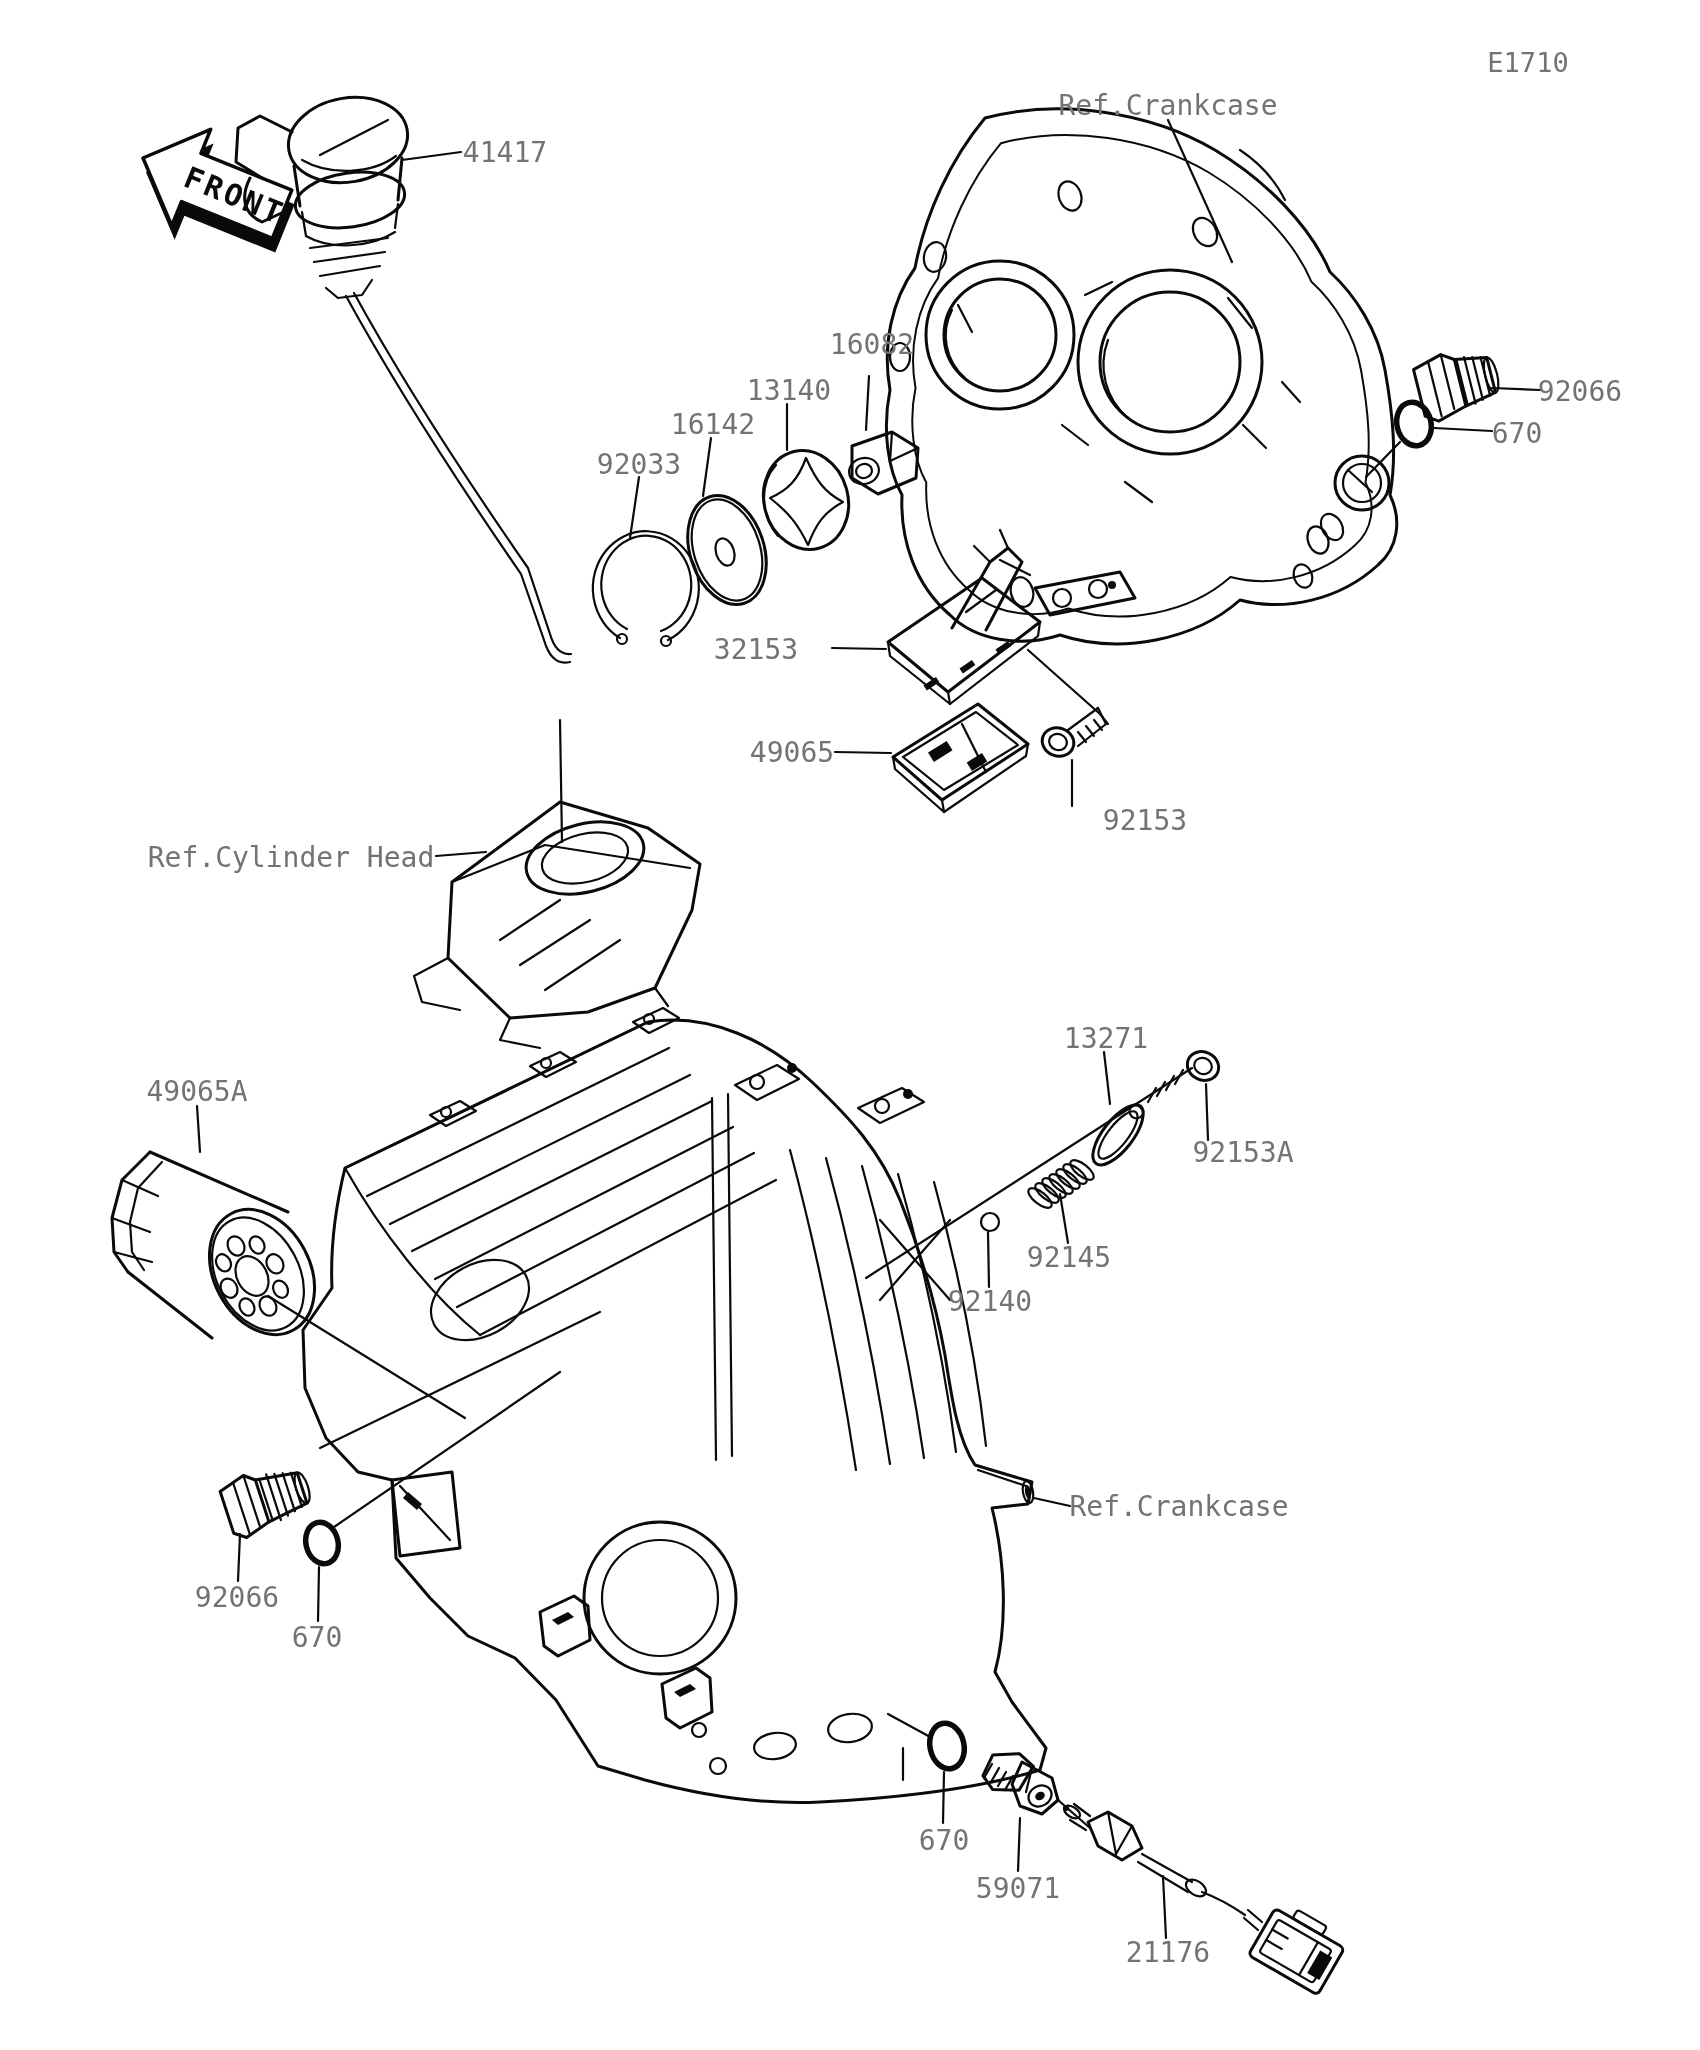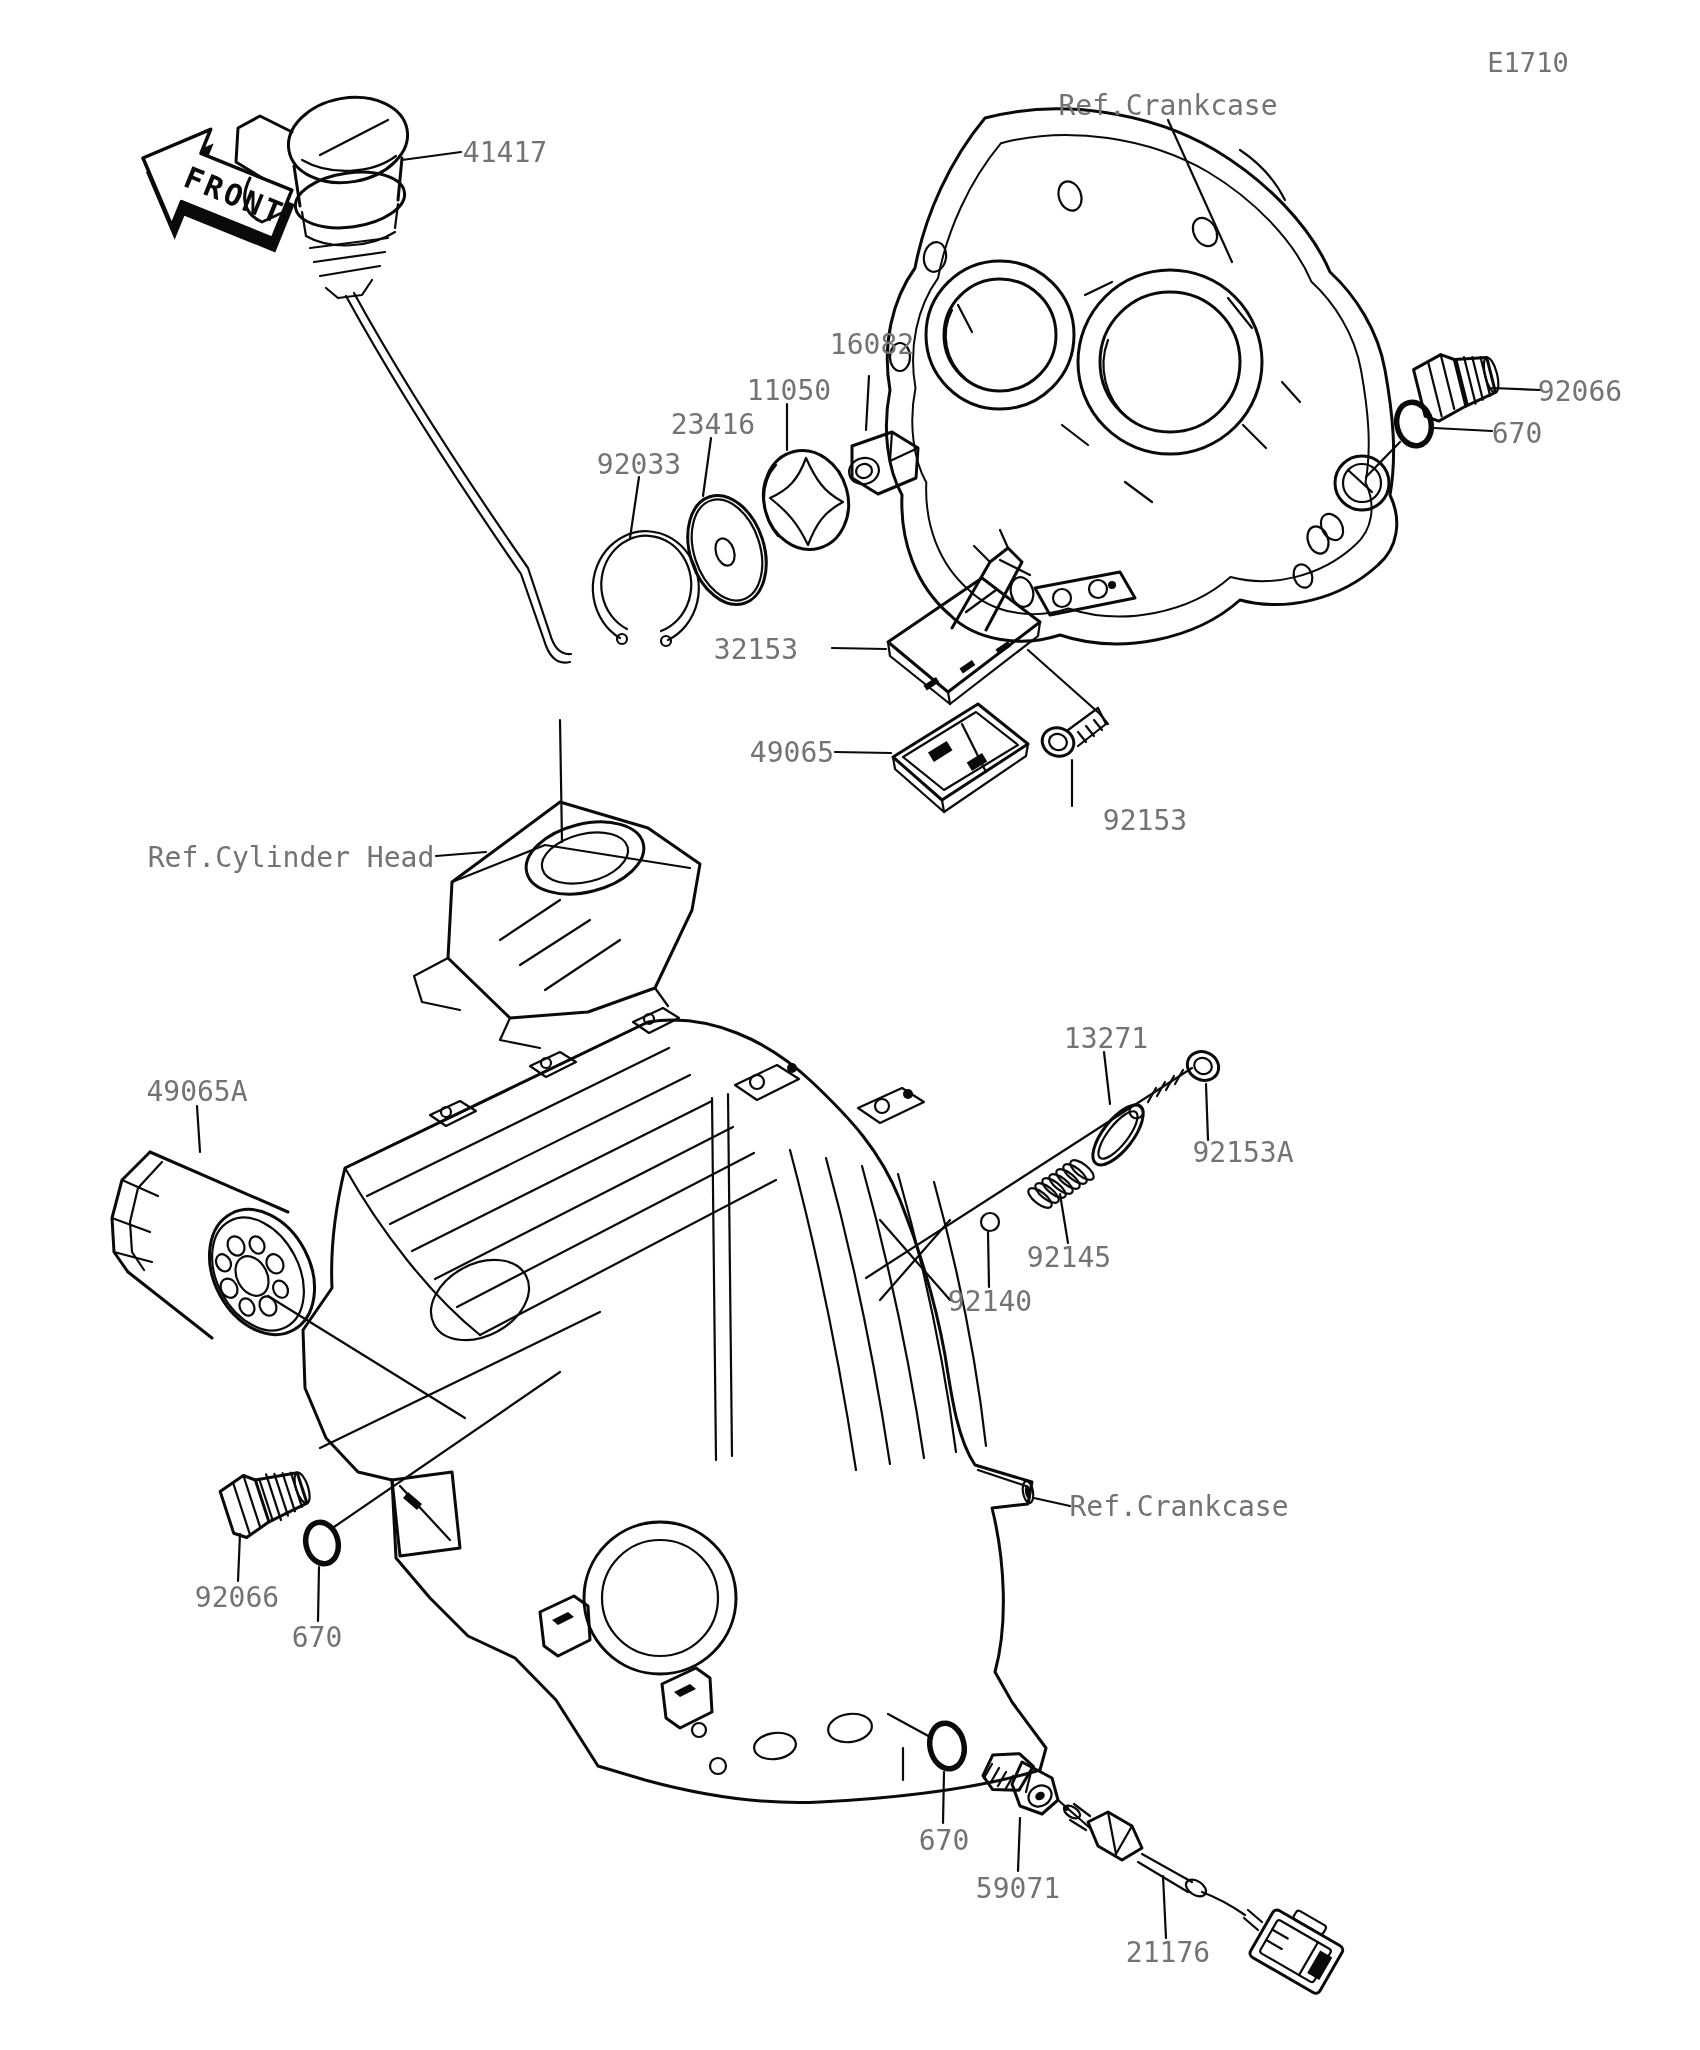--- a/index.html
+++ b/index.html
@@ -401,25 +401,25 @@
 </svg>
 
 <div class="plabel small" style="left:1528px;top:62px;">E1710</div>
 
 <div class="plabel" style="left:1168px;top:105px;">Ref.Crankcase</div>
 
 <div class="plabel" style="left:505px;top:152px;">41417</div>
 
 <div class="plabel" style="left:872px;top:344px;">16082</div>
 
-<div class="plabel" style="left:789px;top:390px;">11050</div>
+<div class="plabel" style="left:789px;top:390px;">13140</div>
 
 <div class="plabel" style="left:1580px;top:391px;">92066</div>
 
-<div class="plabel" style="left:713px;top:424px;">23416</div>
+<div class="plabel" style="left:713px;top:424px;">16142</div>
 
 <div class="plabel" style="left:1517px;top:433px;">670</div>
 
 <div class="plabel" style="left:639px;top:464px;">92033</div>
 
 <div class="plabel" style="left:756px;top:649px;">32153</div>
 
 <div class="plabel" style="left:792px;top:752px;">49065</div>
 
 <div class="plabel" style="left:1137px;top:820px;margin-left:8px;">92153</div>

